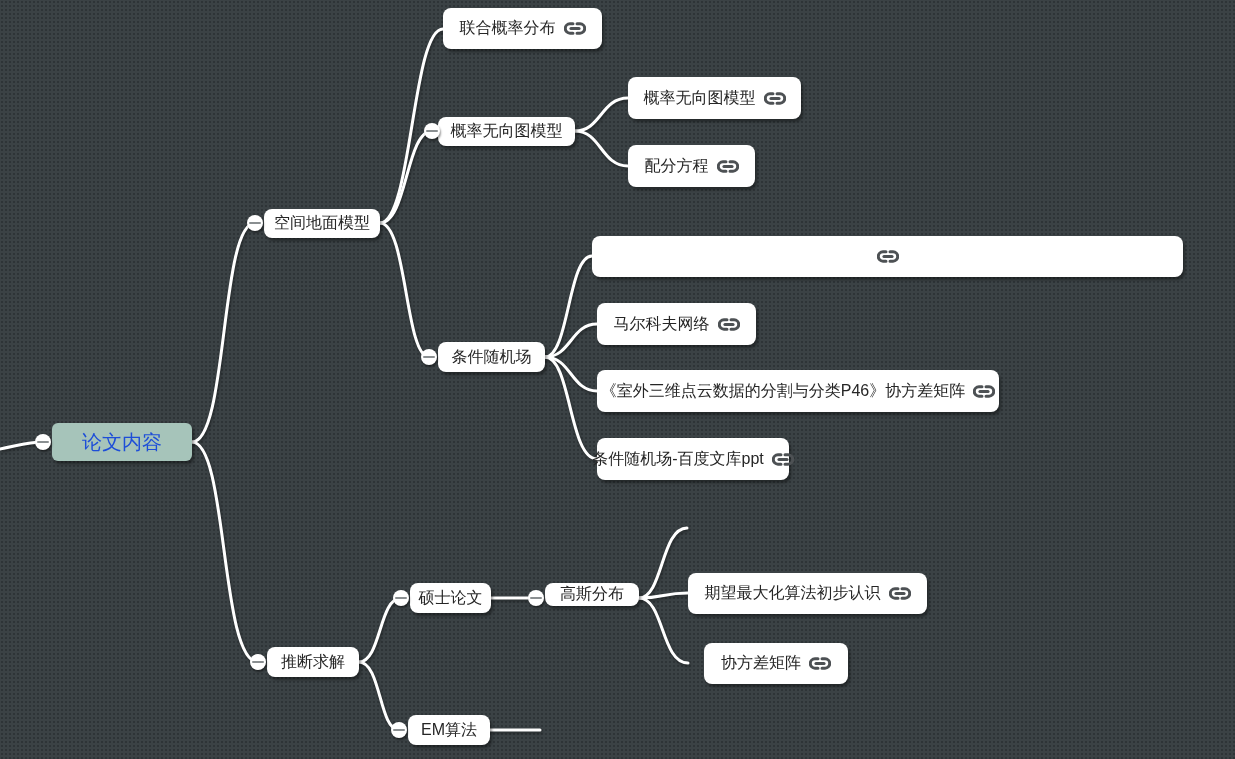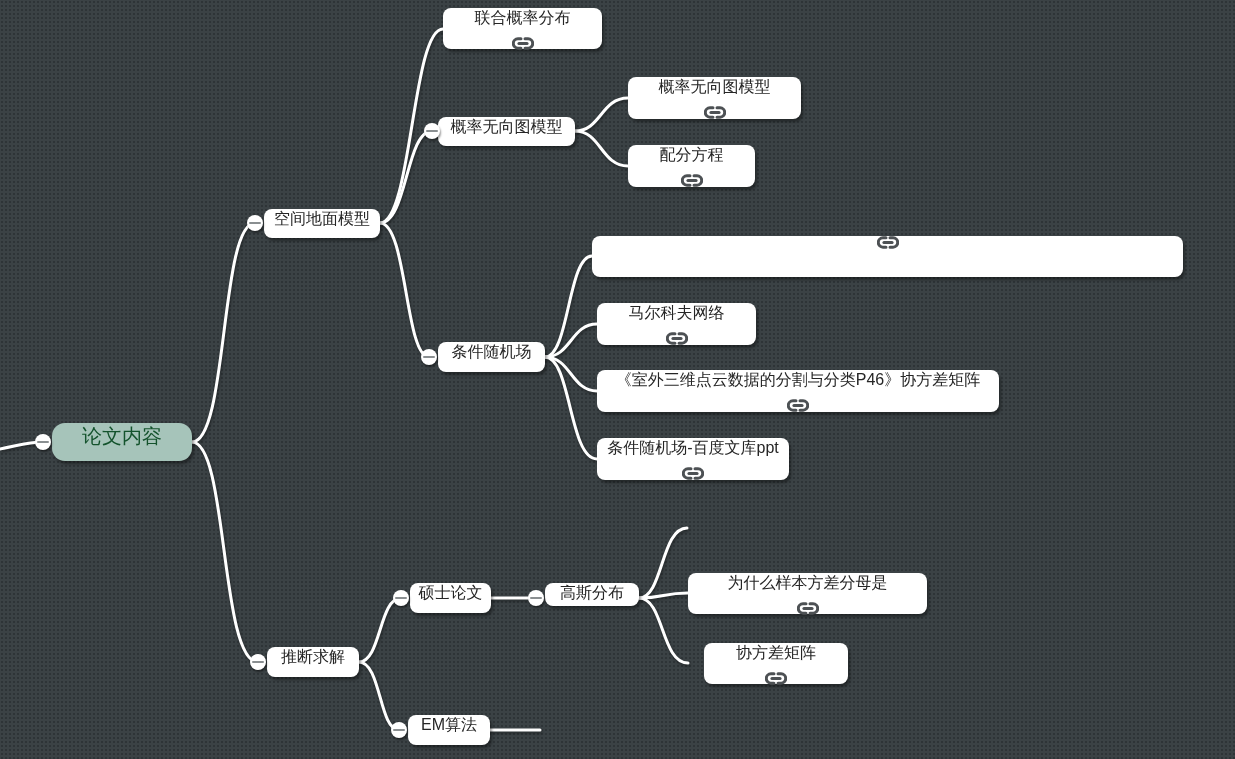--- a/index.html
+++ b/index.html
@@ -17,40 +17,39 @@
   }
   #edges{
     position:absolute;left:0;top:0;
     filter:drop-shadow(1px 2px 1.5px rgba(0,0,0,.35));
   }
   #edges path{
     fill:none;stroke:var(--line,#ffffff);stroke-width:3;stroke-linecap:round;
   }
   .node{
     position:absolute;
-    display:flex;align-items:center;gap:8px;
+    display:flex;align-items:center;justify-content:center;gap:8px;
     background:var(--nodebg,#ffffff);
     color:var(--nodetext,#262626);
     border-radius:8px;
     font-size:16px;
     white-space:nowrap;
     padding:0 6px;
     box-sizing:border-box;
     box-shadow:2px 3px 3px rgba(0,0,0,.38);
     cursor:pointer;
     z-index:2;
-    flex-direction:column;
   }
   .node .lbl{white-space:nowrap;}
   .node.root{
     background:var(--rootbg,#a6c4ba);
-    color:#14532d;
+    color:#1d4ed8;
     font-size:20px;
     font-weight:500;
-    border-radius:13px;
+    border-radius:6px;
   }
   .link-icon{
     display:inline-flex;align-items:center;
     color:var(--linkicon,#4d5154);
     flex:0 0 auto;
   }
   .collapse{
     position:absolute;width:16px;height:16px;border-radius:50%;
     background:#ffffff;
     box-shadow:1px 2px 2px rgba(0,0,0,.4);
@@ -210,21 +209,21 @@
   <div class="node branch" style="left:410px;top:583px;width:81px;height:30px">
     <span class="lbl">硕士论文</span>
   </div>
 
   <div class="node branch" style="left:545px;top:583px;width:94px;height:23px">
     <span class="lbl">高斯分布</span>
   </div>
 
 
   <div class="node leaf" style="left:688px;top:573px;width:239px;height:41px">
-    <span class="lbl">为什么样本方差分母是</span>
+    <span class="lbl">期望最大化算法初步认识</span>
     <span class="link-icon">
         <svg width="22" height="13" viewBox="0 0 26 15">
           <g fill="none" stroke="currentColor" stroke-width="3.6" stroke-linecap="round" stroke-linejoin="round">
             <path d="M10.6 2 H7 a5.5 5.5 0 0 0 0 11 h3.6"></path>
             <path d="M15.4 2 H19 a5.5 5.5 0 0 1 0 11 h-3.6"></path>
             <path d="M8.2 7.5 H17.8"></path>
           </g>
         </svg>
       </span>
   </div>

